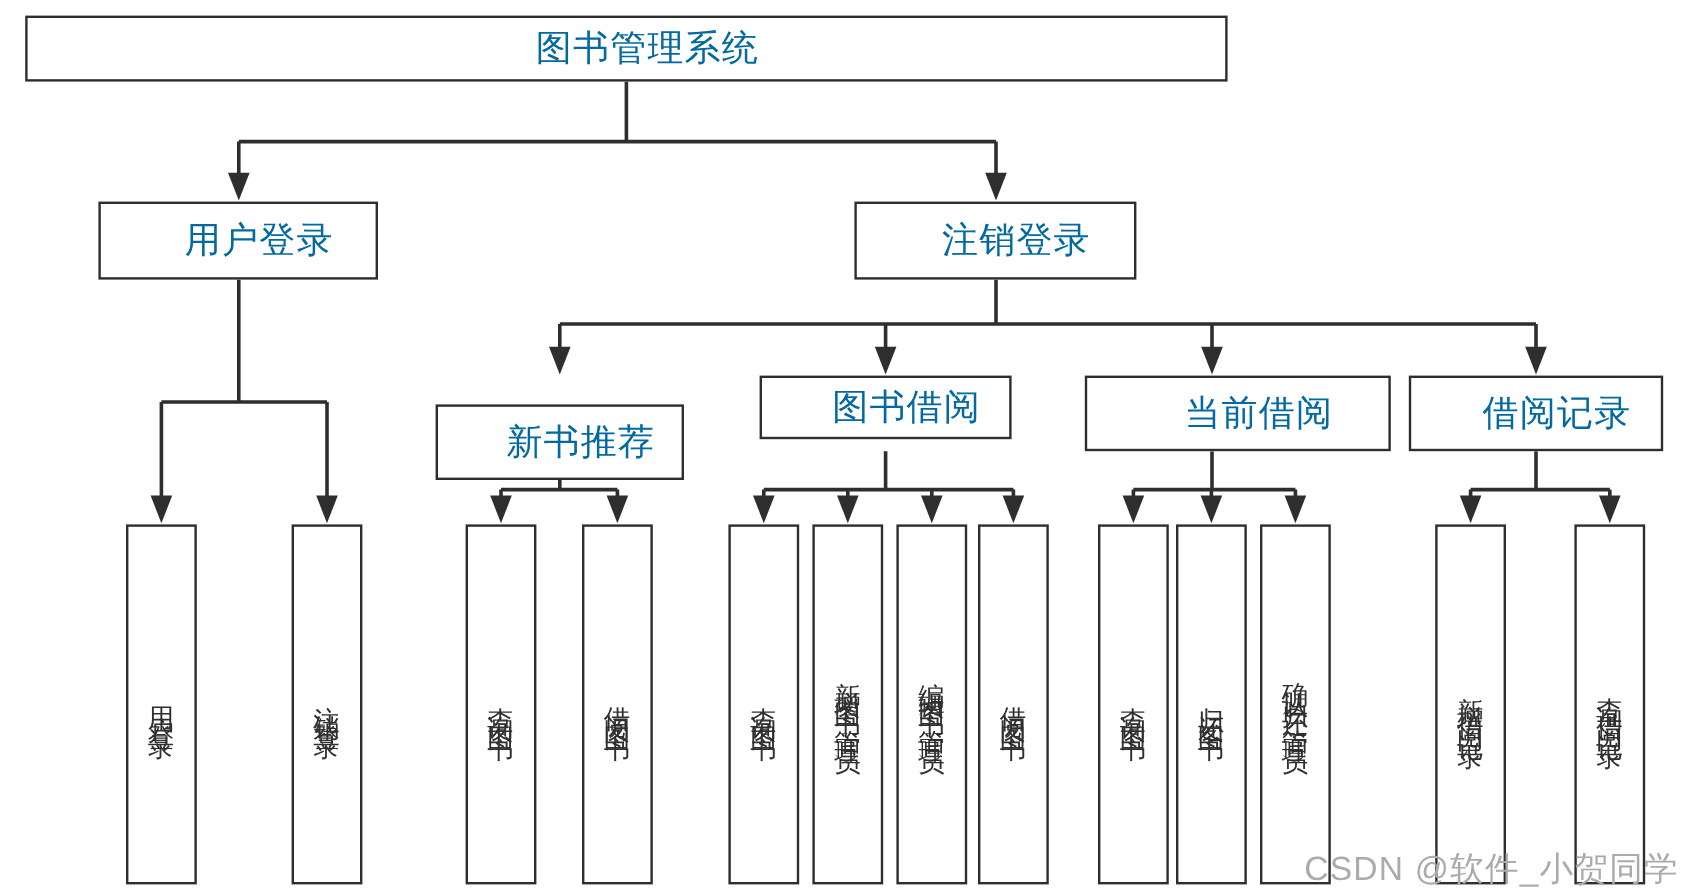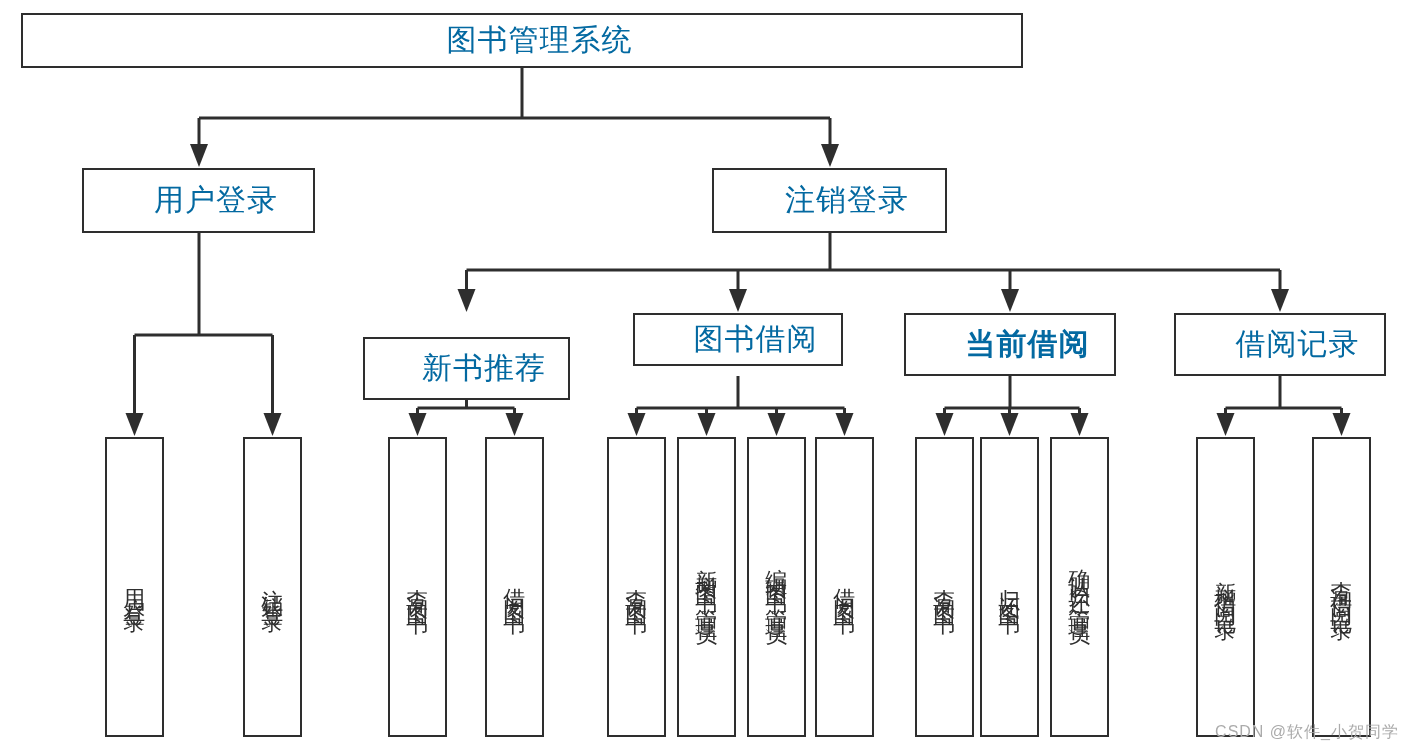--- a/index.html
+++ b/index.html
@@ -53,42 +53,42 @@
     line-height: 1.15;
     letter-spacing: 8px;
     color: #2f2f2f;
   }
   
   #n-root    { left: 21px;   top: 13px;  width: 1002px; height: 55px; }
   #n-login   { left: 82px;   top: 168px; width: 233px;  height: 65px; }
   #n-mgmt    { left: 712px;  top: 168px; width: 235px;  height: 65px; }
   #n-newbook { left: 363px;  top: 313px; width: 207px;  height: 63px; margin-top: 24px; }
   #n-borrow  { left: 633px;  top: 313px; width: 210px;  height: 53px; }
-  #n-current { left: 904px;  top: 313px; width: 212px;  height: 63px; font-weight: bold; }
+  #n-current { left: 904px;  top: 313px; width: 255px;  height: 63px; }
   #n-records { left: 1174px; top: 313px; width: 212px;  height: 63px; }
   
   .leaf { top: 437px; width: 59px; height: 300px; }
   #l-user-login  { left: 105px; }
   #l-logout      { left: 243px; }
   #l-nb-query    { left: 388px; }
   #l-nb-borrow   { left: 485px; }
   #l-bb-query    { left: 607px; }
   #l-bb-add      { left: 677px; }
   #l-bb-edit     { left: 747px; }
   #l-bb-borrow   { left: 815px; }
   #l-cb-query    { left: 915px; }
   #l-cb-return   { left: 980px; }
   #l-cb-confirm  { left: 1050px; }
   #l-br-add      { left: 1196px; }
   #l-br-query    { left: 1312px; }
   #watermark {
     position: absolute;
     right: 6px;
     bottom: 4px;
-    font-size: 16px;
+    font-size: 28px;
     color: #ababab;
     letter-spacing: 1px;
     white-space: nowrap;
   }
 </style>
 </head>
 <body>
 
 <div id="canvas">
 

